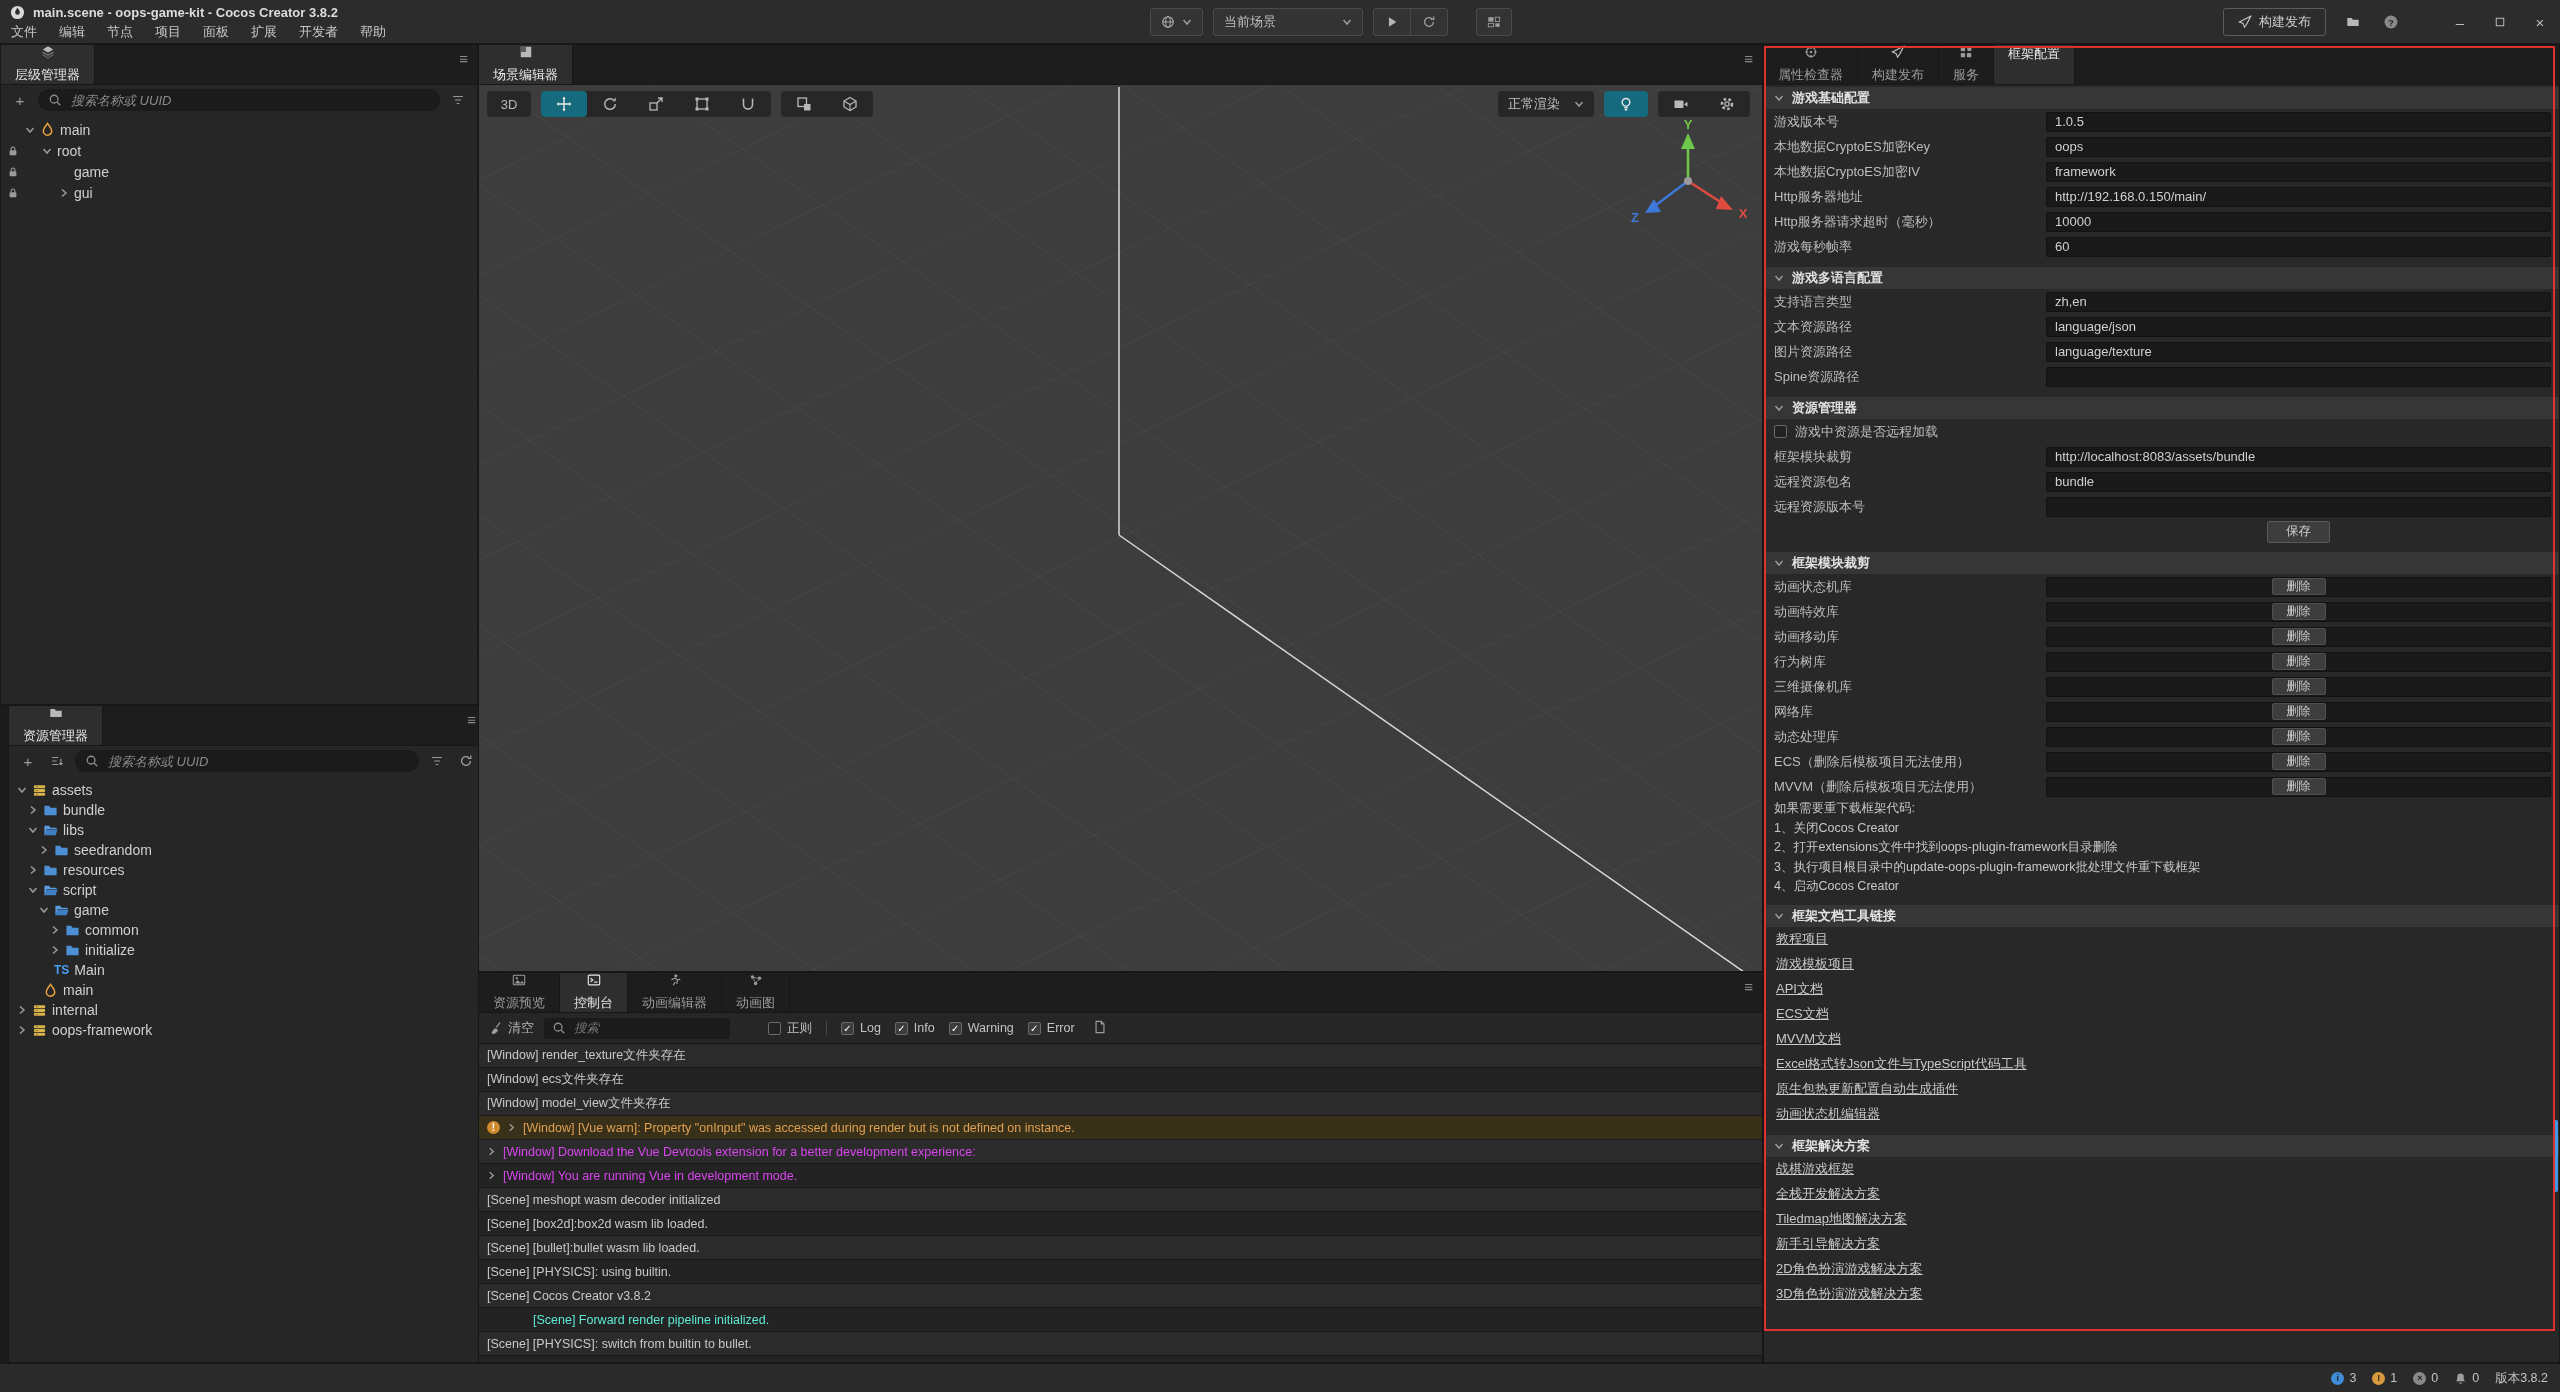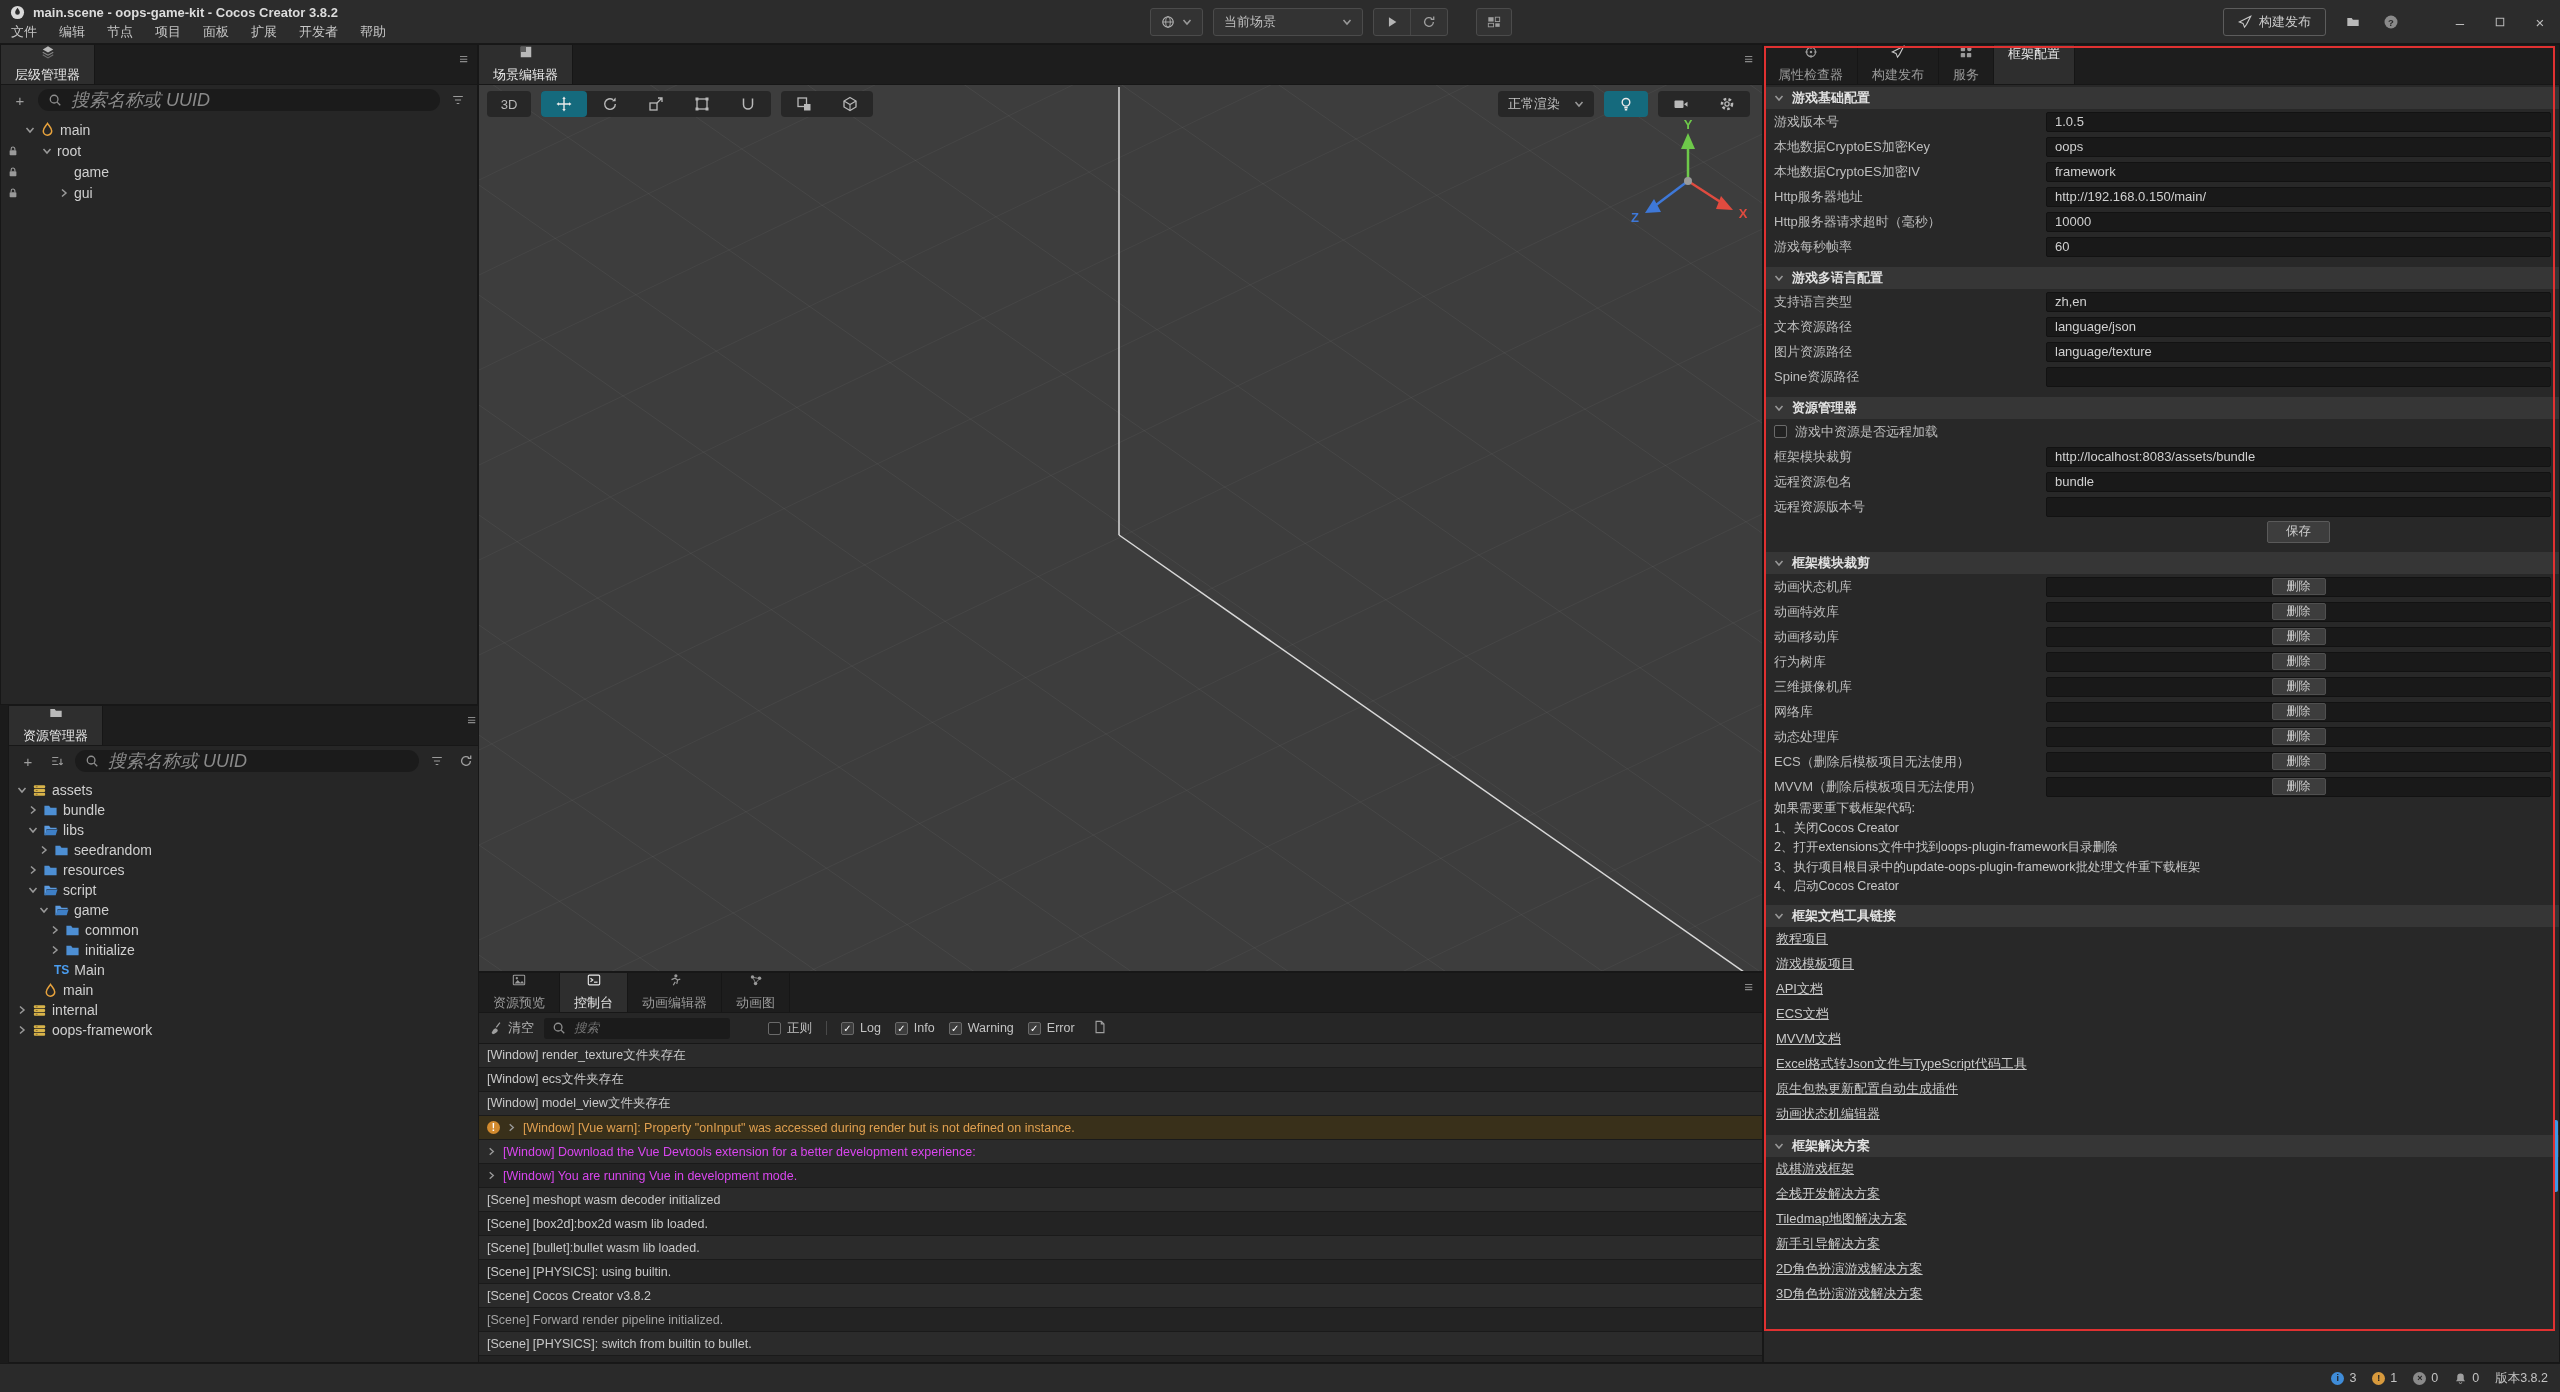--- a/index.html
+++ b/index.html
@@ -28,21 +28,21 @@
 
   
   .panel{position:absolute;background:#262626;border:1px solid #171717;box-sizing:border-box;display:flex;flex-direction:column;}
   .tabbar{flex:0 0 28px;background:#1d1d1d;display:flex;align-items:stretch;position:relative;border-bottom:1px solid #171717;}
   .tab{display:flex;align-items:center;gap:7px;padding:0 14px;color:#9a9a9a;font-size:13px;border-right:1px solid #161616;flex-direction:column;}
   .tab.active{background:#2e2e2e;color:#e8e8e8;}
   .hamburger{position:absolute;right:9px;top:5px;color:#8a8a8a;font-size:15px;}
   .searchbar{flex:0 0 30px;display:flex;align-items:center;gap:7px;padding:0 8px;}
   .toolbtn{width:22px;height:22px;display:flex;align-items:center;justify-content:center;color:#9f9f9f;font-size:15px;}
   .searchbox{flex:1;height:22px;background:#1b1b1b;border-radius:11px;display:flex;align-items:center;gap:7px;padding:0 10px;}
-  .searchbox input{flex:1;background:transparent;border:0;outline:0;color:#84cc16;font-style:italic;font-size:18px;font-family:inherit;min-width:0;}
+  .searchbox input{flex:1;background:transparent;border:0;outline:0;color:#84cc16;font-style:italic;font-size:13px;font-family:inherit;min-width:0;}
   .searchbox input::placeholder{color:#8a8a8a;}
 
   #hierarchy-panel{left:0;top:44px;width:478px;height:661px;}
   #assets-panel{left:8px;top:705px;width:478px;height:658px;}
   #scene-panel{left:478px;top:44px;width:1285px;height:928px;}
   #console-panel{left:478px;top:972px;width:1285px;height:391px;}
   #inspector-panel{left:1763px;top:44px;width:797px;height:1319px;background:#282828;}
 
   
   .tree{flex:1;overflow:hidden;padding-top:4px;}
@@ -74,21 +74,21 @@
   .cb{width:13px;height:13px;border:1px solid #6a6a6a;border-radius:2px;background:#222;display:inline-flex;align-items:center;justify-content:center;font-size:10px;color:#fff;box-sizing:border-box;}
   .cb.checked{background:#3c3c3c;}
   .vdiv{width:1px;height:14px;background:#4a4a4a;}
   #doc-btn{margin-left:8px;color:#9f9f9f;}
   #console-logs{flex:1;background:#1f1f1f;overflow:hidden;}
   .log-row{height:24px;display:flex;align-items:center;gap:7px;padding:0 8px;font-size:12.5px;color:#c8c8c8;border-bottom:1px solid #1a1a1a;box-sizing:border-box;}
   .log-row.even{background:#2b2b2b;}
   .log-row.odd{background:#232323;}
   .log-row.warn{background:#39301a;color:#e0a050;}
   .log-row.info .log-text{color:#d946ef;}
-  .log-row.highlight .log-text{color:#a3a3a3;}
+  .log-row.highlight .log-text{color:#5eead4;margin-left:46px;}
   .warn-badge{width:13px;height:13px;border-radius:50%;background:#d28a2e;color:#fff;font-weight:bold;font-size:10px;display:inline-flex;align-items:center;justify-content:center;}
 
   
   #inspector-body{flex:1;overflow:hidden;padding-top:2px;}
   .sec-header{height:22px;background:#363636;display:flex;align-items:center;gap:8px;padding-left:10px;color:#e2e2e2;font-weight:bold;font-size:13px;}
   .section + .section{margin-top:8px;}
   .form-row{display:flex;align-items:center;height:25px;padding-left:10px;}
   .form-label{width:272px;flex:none;color:#bdbdbd;font-size:13px;white-space:nowrap;overflow:hidden;}
   .form-value{flex:1;margin-right:8px;position:relative;}
   .form-value input{width:100%;height:20px;background:#191919;border:1px solid #121212;border-radius:2px;color:#d0d0d0;padding:0 8px;font-size:13px;box-sizing:border-box;font-family:inherit;outline:0;}

